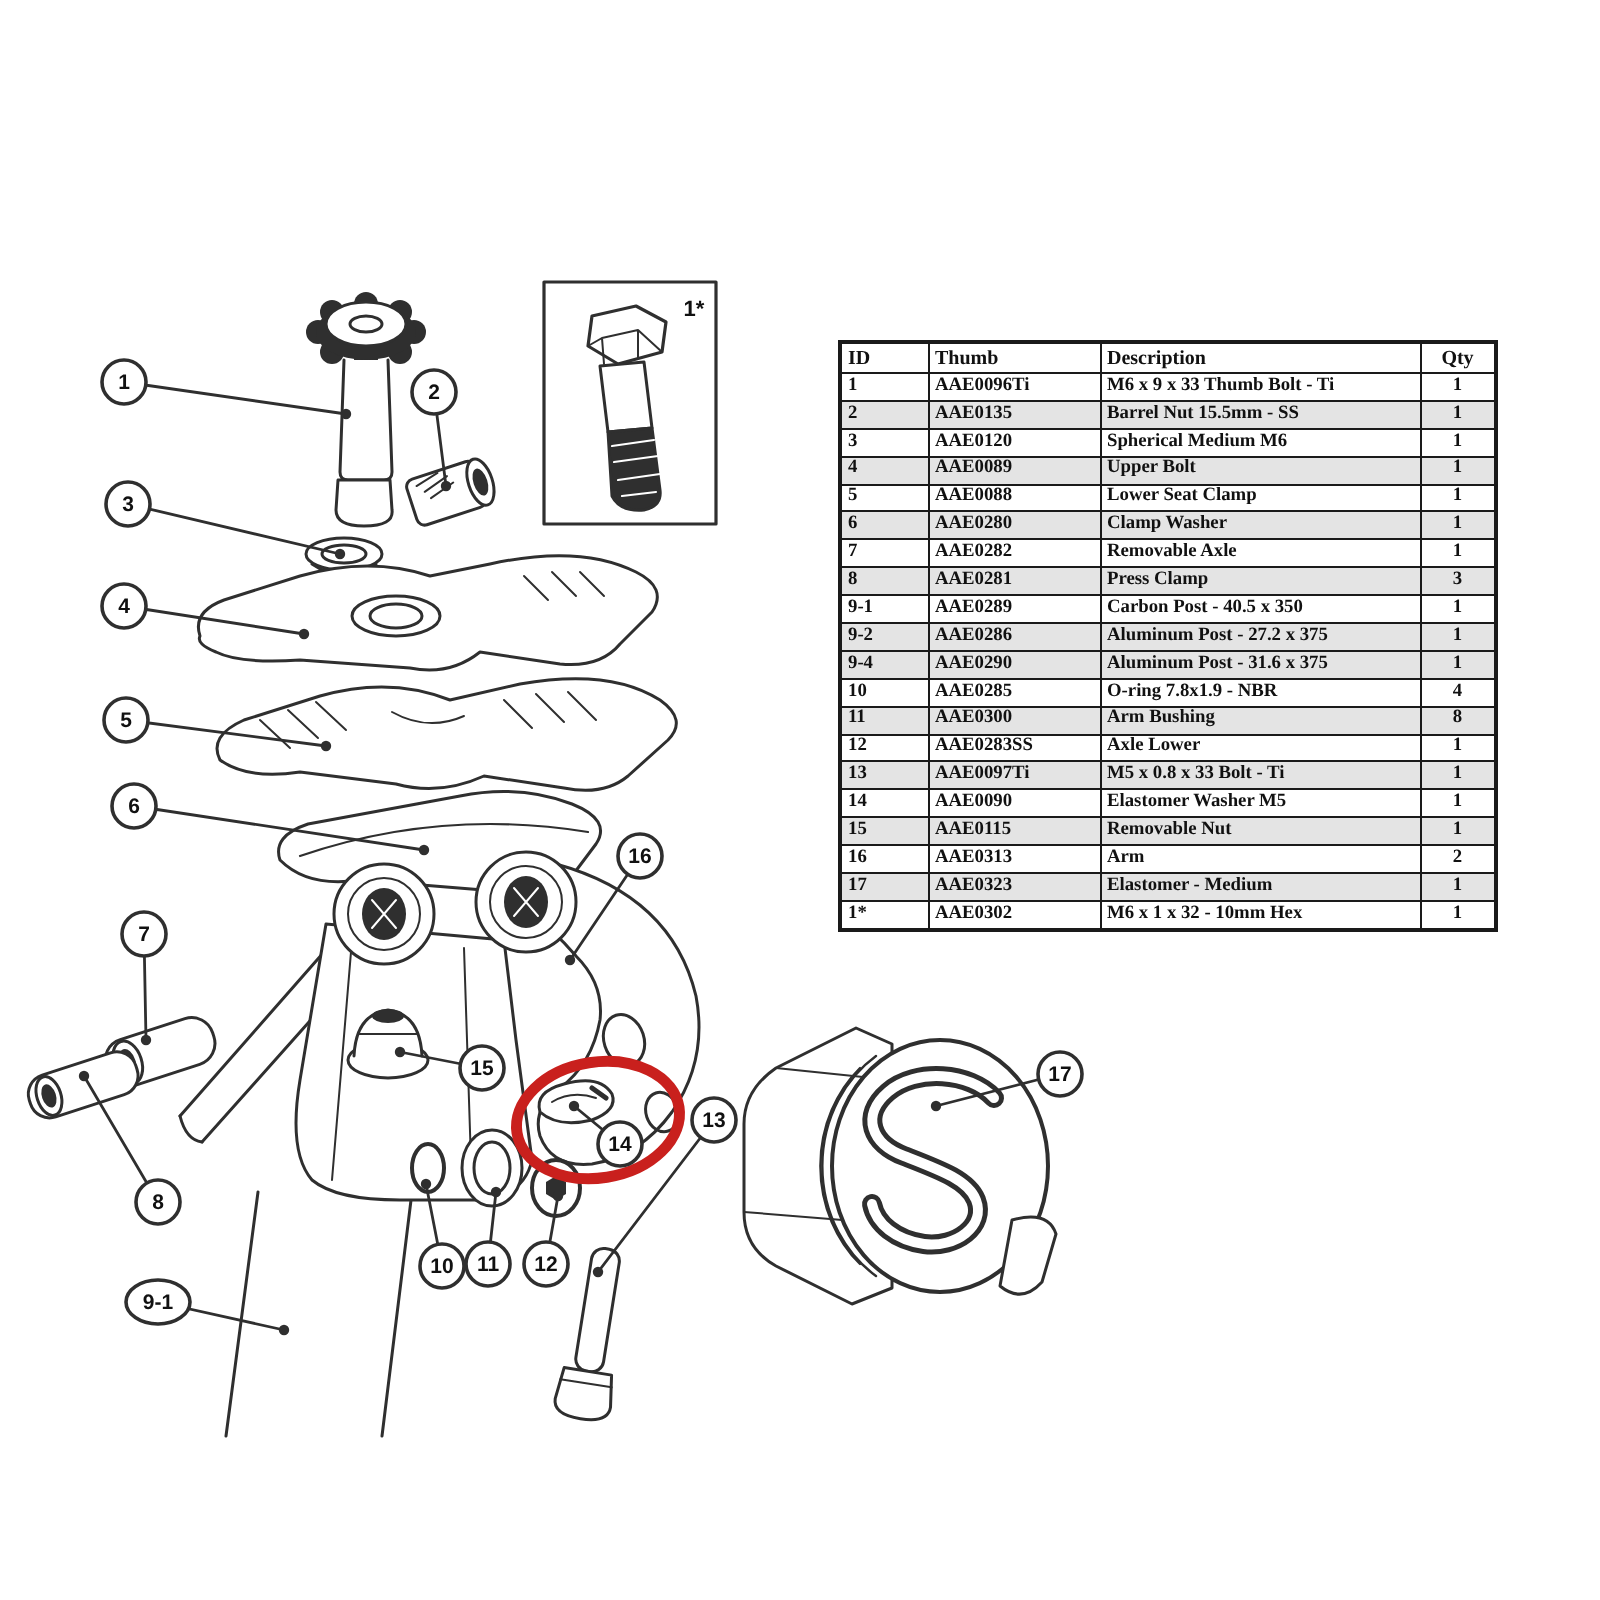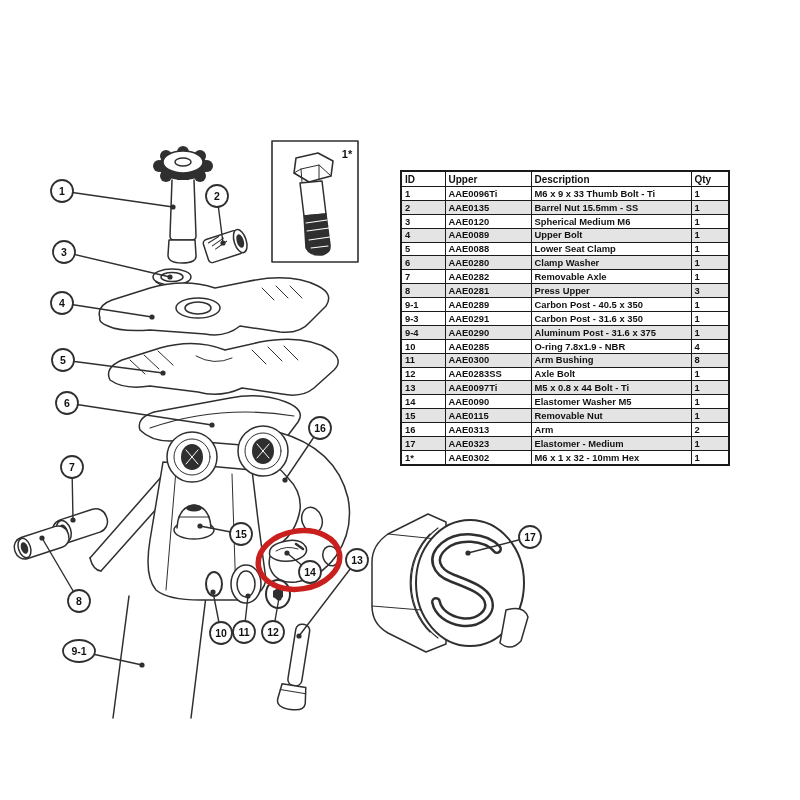--- a/index.html
+++ b/index.html
@@ -1,27 +1,27 @@
 <!DOCTYPE html>
 <html><head>
 <meta charset="utf-8">
 <style>
   html,body{margin:0;padding:0;background:#fff;}
   #stage{position:relative;width:800px;height:800px;background:#fff;overflow:hidden;
          font-family:"Liberation Sans",sans-serif;}
   #art{position:absolute;left:0;top:0;}
   
-  #parts-table{position:absolute;left:400px;top:170px;width:328px;border-collapse:collapse;
-               table-layout:fixed;font-family:Liberation Sans, sans-serif;}
+  #parts-table{position:absolute;left:419px;top:170px;width:328px;border-collapse:collapse;
+               table-layout:fixed;font-family:Liberation Serif, serif;}
   #parts-table th,#parts-table td{border:1px solid #1a1a1a;padding:0 3px;overflow:hidden;
                white-space:nowrap;color:#111;}
   #parts-table th{height:14px;font-size:10px;font-weight:bold;text-align:left;background:#fff;}
   #parts-table td{height:12.9px;font-size:9.4px;font-weight:bold;line-height:1;}
   #parts-table tr.shade td{background:#e4e4e4;}
-  #parts-table td.qty,#parts-table th.qty{text-align:left;}
+  #parts-table td.qty,#parts-table th.qty{text-align:center;}
   #parts-table{border:2px solid #1a1a1a;}
 </style>
 </head>
 <body>
 
 <div id="stage">
 
 <svg id="art" width="800" height="800" viewBox="0 0 800 800" fill="none" stroke="#2f2f2f" stroke-width="1.5" stroke-linecap="round" stroke-linejoin="round">
 
   <g>
@@ -284,21 +284,21 @@
 <table id="parts-table">
   <colgroup>
         <col style="width:44px">
         <col style="width:86px">
         <col style="width:160px">
         <col style="width:38px">
       </colgroup>
   <thead>
         <tr>
           <th>ID</th>
-          <th>Upper</th>
+          <th>Thumb</th>
           <th>Description</th>
           <th class="qty">Qty</th>
         </tr>
       </thead>
   <tbody>
         <tr>
           <td>1</td>
           <td>AAE0096Ti</td>
           <td>M6 x 9 x 33 Thumb Bolt - Ti</td>
           <td class="qty">1</td>
@@ -335,33 +335,33 @@
         </tr>
         <tr>
           <td>7</td>
           <td>AAE0282</td>
           <td>Removable Axle</td>
           <td class="qty">1</td>
         </tr>
         <tr class="shade">
           <td>8</td>
           <td>AAE0281</td>
-          <td>Press Upper</td>
+          <td>Press Clamp</td>
           <td class="qty">3</td>
         </tr>
         <tr>
           <td>9-1</td>
           <td>AAE0289</td>
           <td>Carbon Post - 40.5 x 350</td>
           <td class="qty">1</td>
         </tr>
-        <tr>
-          <td>9-3</td>
-          <td>AAE0291</td>
-          <td>Carbon Post - 31.6 x 350</td>
+        <tr class="shade">
+          <td>9-2</td>
+          <td>AAE0286</td>
+          <td>Aluminum Post - 27.2 x 375</td>
           <td class="qty">1</td>
         </tr>
         <tr class="shade">
           <td>9-4</td>
           <td>AAE0290</td>
           <td>Aluminum Post - 31.6 x 375</td>
           <td class="qty">1</td>
         </tr>
         <tr>
           <td>10</td>
@@ -371,27 +371,27 @@
         </tr>
         <tr class="shade">
           <td>11</td>
           <td>AAE0300</td>
           <td>Arm Bushing</td>
           <td class="qty">8</td>
         </tr>
         <tr>
           <td>12</td>
           <td>AAE0283SS</td>
-          <td>Axle Bolt</td>
+          <td>Axle Lower</td>
           <td class="qty">1</td>
         </tr>
         <tr class="shade">
           <td>13</td>
           <td>AAE0097Ti</td>
-          <td>M5 x 0.8 x 44 Bolt - Ti</td>
+          <td>M5 x 0.8 x 33 Bolt - Ti</td>
           <td class="qty">1</td>
         </tr>
         <tr>
           <td>14</td>
           <td>AAE0090</td>
           <td>Elastomer Washer M5</td>
           <td class="qty">1</td>
         </tr>
         <tr class="shade">
           <td>15</td>

